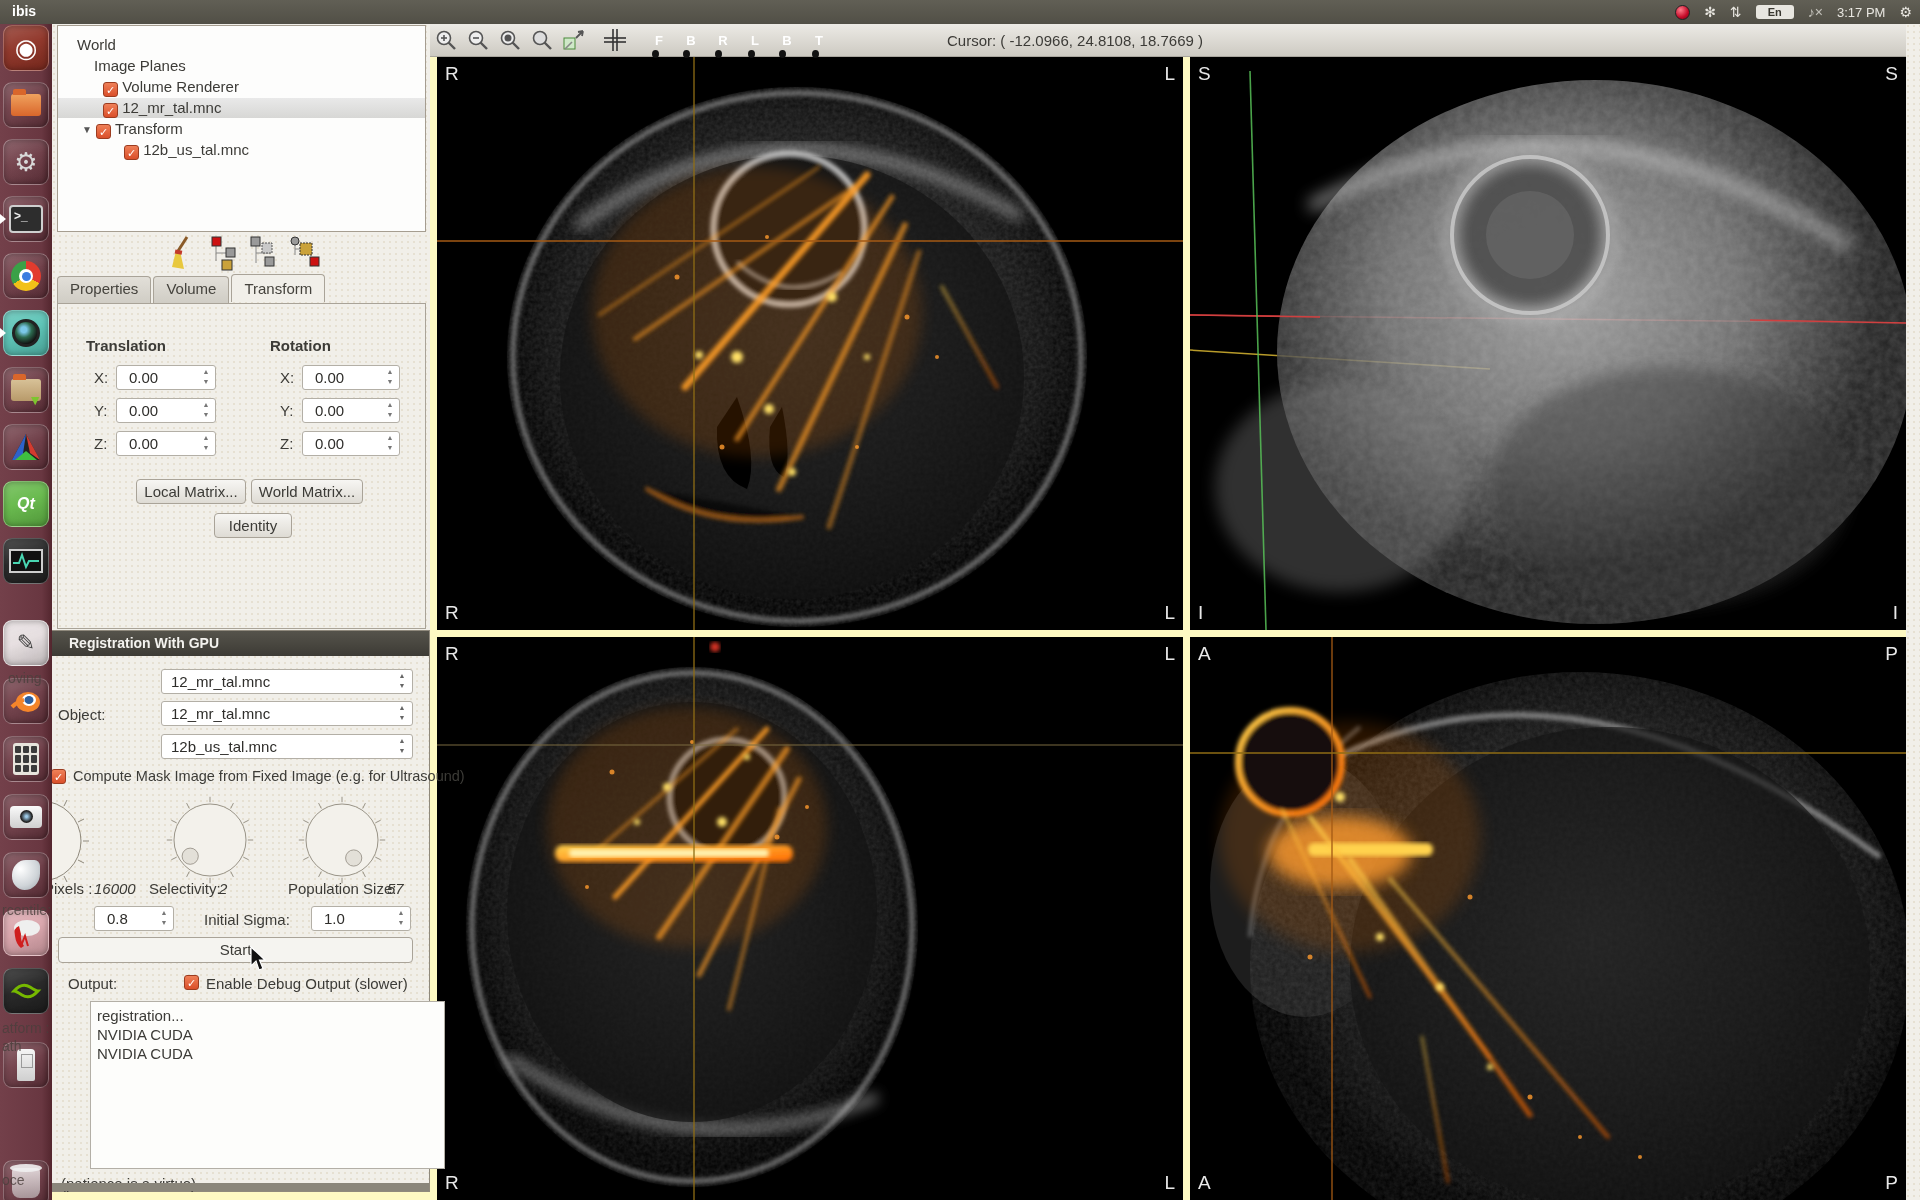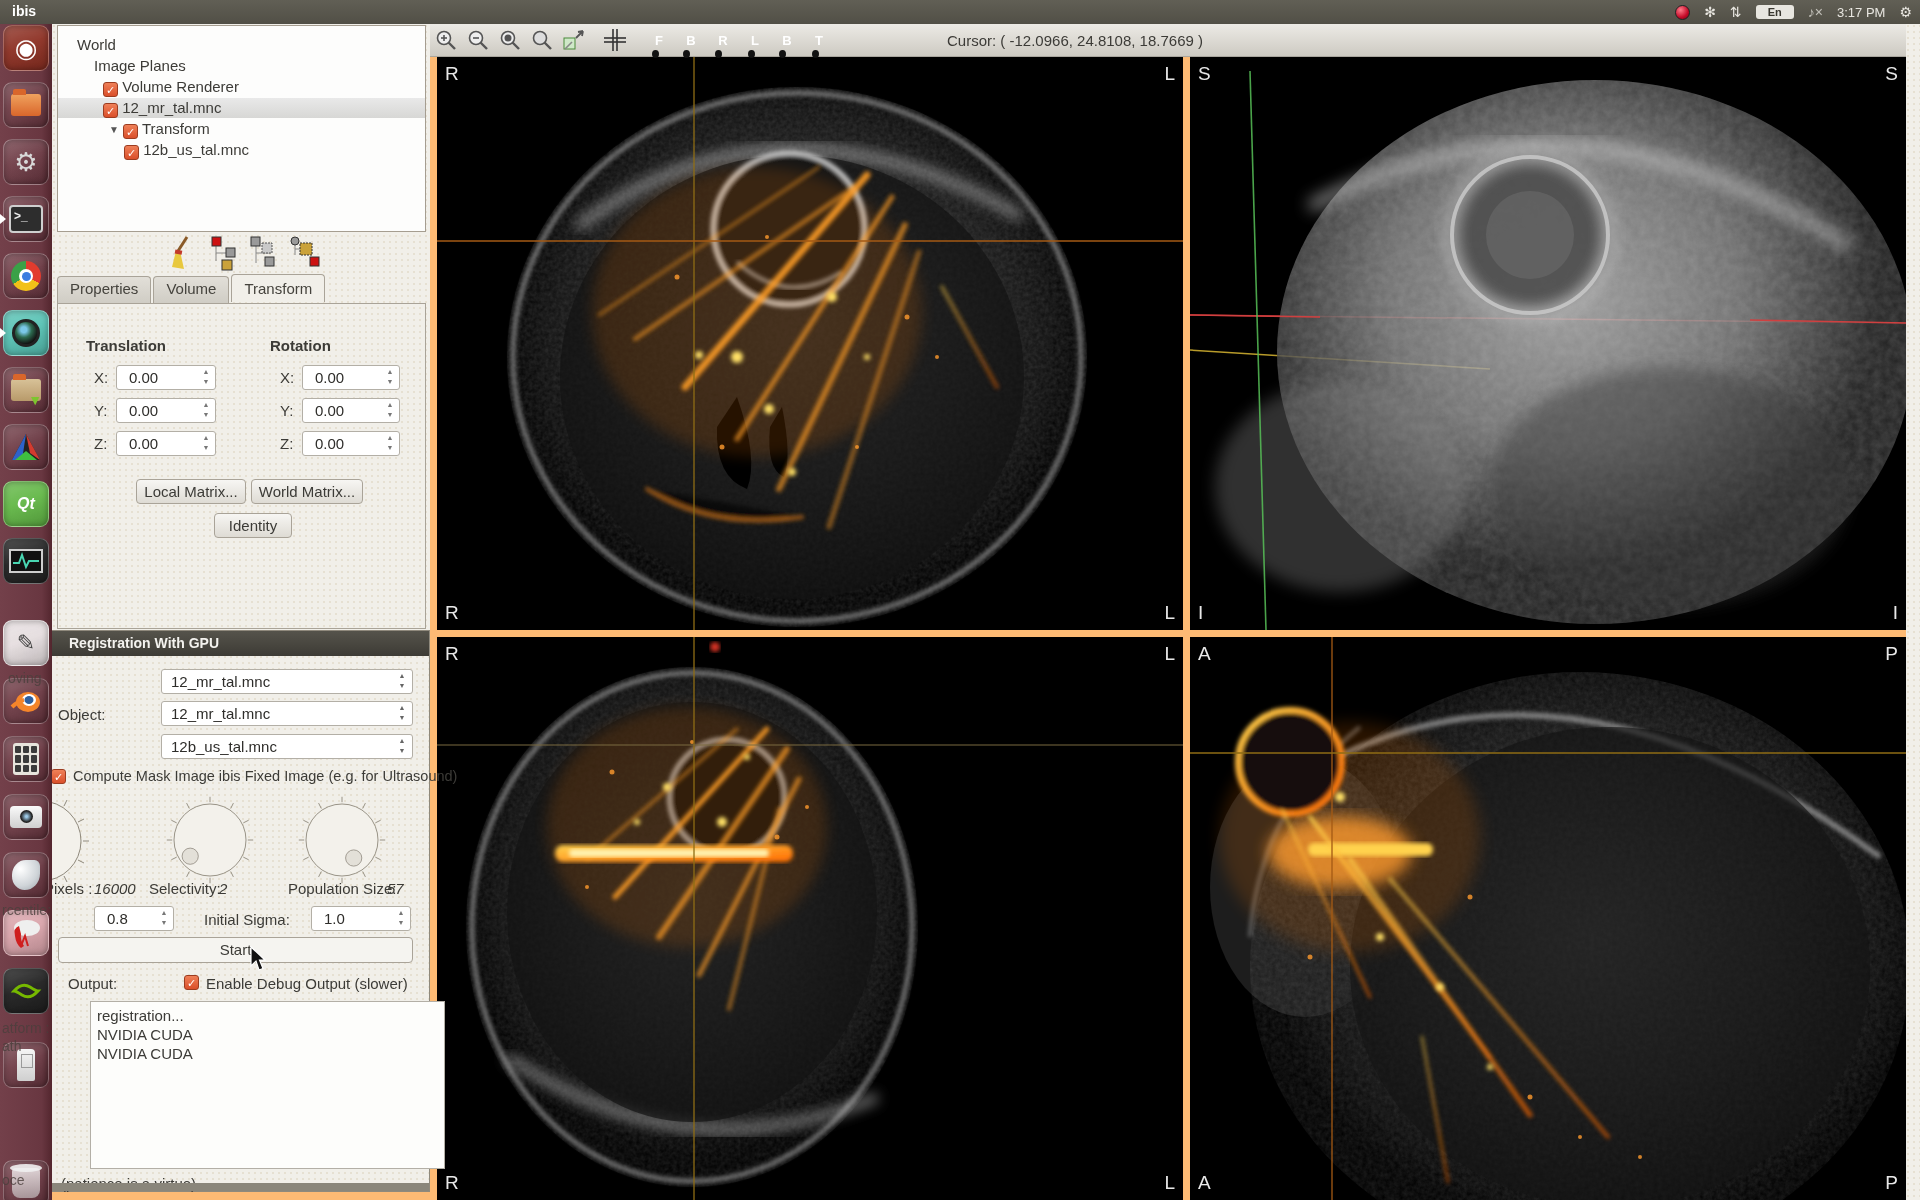--- a/index.html
+++ b/index.html
@@ -1,18 +1,18 @@
 <!DOCTYPE html>
 <html><head>
 <meta charset="utf-8">
 <style>
   html,body{margin:0;padding:0;background:#222;}
   *{box-sizing:border-box;}
   .screen{position:relative;width:1920px;height:1200px;overflow:hidden;
-          font-family:"Liberation Sans","DejaVu Sans",sans-serif;color:#3c3b37;background:#fdba74;}
+          font-family:"Liberation Sans","DejaVu Sans",sans-serif;color:#3c3b37;background:#fef9c3;}
   .abs{position:absolute;}
 
   
   .menubar{left:0;top:0;width:1920px;height:24px;background:linear-gradient(#615f55,#514f46);color:#fff;z-index:60;}
   .menubar .apptitle{left:12px;top:3px;font-weight:bold;font-size:14px;}
   .tray{position:absolute;right:8px;top:0;height:24px;display:flex;align-items:center;gap:14px;color:#e8e6e0;font-size:13px;}
   .orb{width:15px;height:15px;border-radius:50%;background:radial-gradient(circle at 35% 30%,#ff7b8a,#c40a28 60%,#6d0314);border:1px solid #222;}
   .enbadge{background:#e8e6e0;color:#3a3830;font-size:11px;font-weight:bold;padding:1px 12px;border-radius:3px;}
   .trayglyph{font-size:14px;line-height:1;}
 
@@ -214,21 +214,21 @@
   <span class="frag" style="left:2px;top:1020px;">atform :</span>
   <span class="frag" style="left:2px;top:1038px;">ath</span>
   <span class="frag" style="left:2px;top:1172px;">oce</span>
 
   <div class="abs leftcol">
     <div class="treebox">
       <div class="trow" style="top:9px;"><span style="margin-left:19px;">World</span></div>
       <div class="trow" style="top:30px;"><span style="margin-left:36px;">Image Planes</span></div>
       <div class="trow" style="top:51px;"><span class="cb" style="margin-left:45px;">✓</span> <span>Volume Renderer</span></div>
       <div class="trow sel" style="top:72px;"><span class="cb" style="margin-left:45px;">✓</span> <span>12_mr_tal.mnc</span></div>
-      <div class="trow" style="top:93px;margin-left:27px;"><span class="exp" style="margin-left:24px;">▼</span> <span class="cb">✓</span> <span>Transform</span></div>
+      <div class="trow" style="top:93px;"><span class="exp" style="margin-left:24px;">▼</span> <span class="cb">✓</span> <span>Transform</span></div>
       <div class="trow" style="top:114px;"><span class="cb" style="margin-left:66px;">✓</span> <span>12b_us_tal.mnc</span></div>
     </div>
 
     <div class="mini" style="left:112px;">
       <svg width="30" height="36" viewBox="0 0 30 36">
           <line x1="23" y1="2" x2="14" y2="16" stroke="#8a5a28" stroke-width="3"></line>
           <polygon points="8,32 20,34 16,16 12,16" fill="#e8c83e"></polygon>
           <rect x="11" y="15" width="7" height="4" fill="#c23a2a" transform="rotate(10 14 17)"></rect>
         </svg>
     </div>
@@ -292,21 +292,21 @@
 
   <div class="abs dialog">
     <div class="dtitle">Registration With GPU</div>
 
     <div class="combo" style="top:38px;"><span>12_mr_tal.mnc</span><span class="arr">▲<br>▼</span></div>
     <span class="dlabel" style="left:57px;top:75px;">Object:</span>
     <div class="combo" style="top:70px;"><span>12_mr_tal.mnc</span><span class="arr">▲<br>▼</span></div>
     <div class="combo" style="top:103px;"><span>12b_us_tal.mnc</span><span class="arr">▲<br>▼</span></div>
 
     <span class="cb" style="position:absolute;left:50px;top:138px;">✓</span>
-    <span class="dlabel" style="left:72px;top:137px;font-size:14.5px;">Compute Mask Image ibis Fixed Image (e.g. for Ultrasound)</span>
+    <span class="dlabel" style="left:72px;top:137px;font-size:14.5px;">Compute Mask Image from Fixed Image (e.g. for Ultrasound)</span>
 
     <svg class="knob" style="left:-10px;top:160px;" width="100" height="100" viewBox="0 0 100 100">
       <g stroke="#8f897c">
           <line x1="50" y1="2" x2="50" y2="8"></line>
           <line x1="76" y1="9" x2="73" y2="15"></line>
           <line x1="93" y1="28" x2="87" y2="31"></line>
           <line x1="98" y1="50" x2="92" y2="50"></line>
           <line x1="93" y1="72" x2="87" y2="69"></line>
           <line x1="76" y1="91" x2="73" y2="85"></line>
           <line x1="50" y1="98" x2="50" y2="92"></line>

